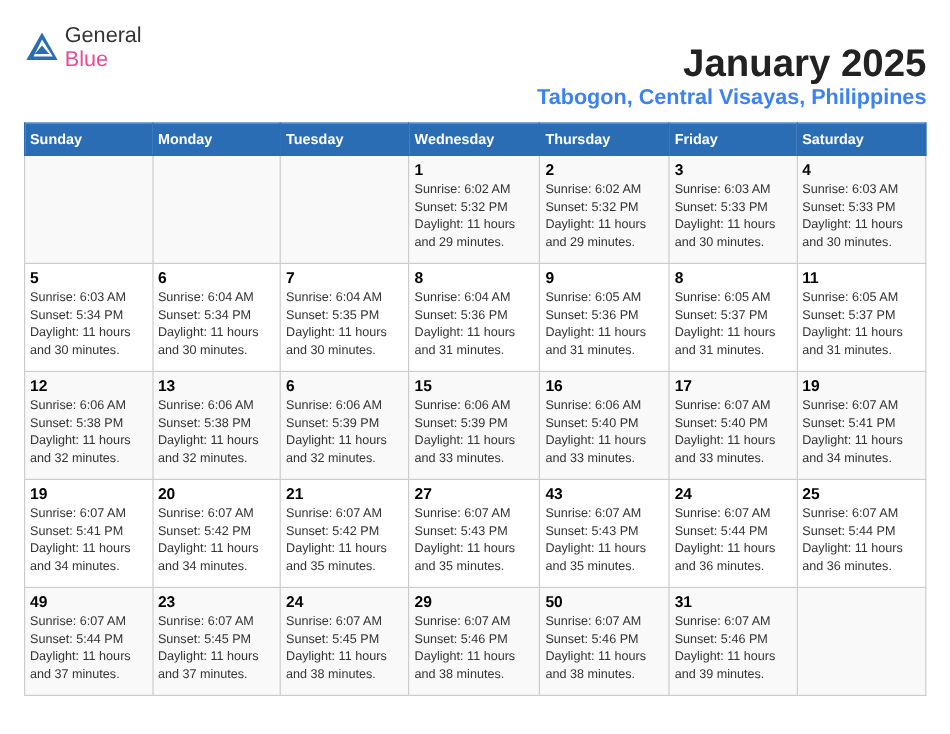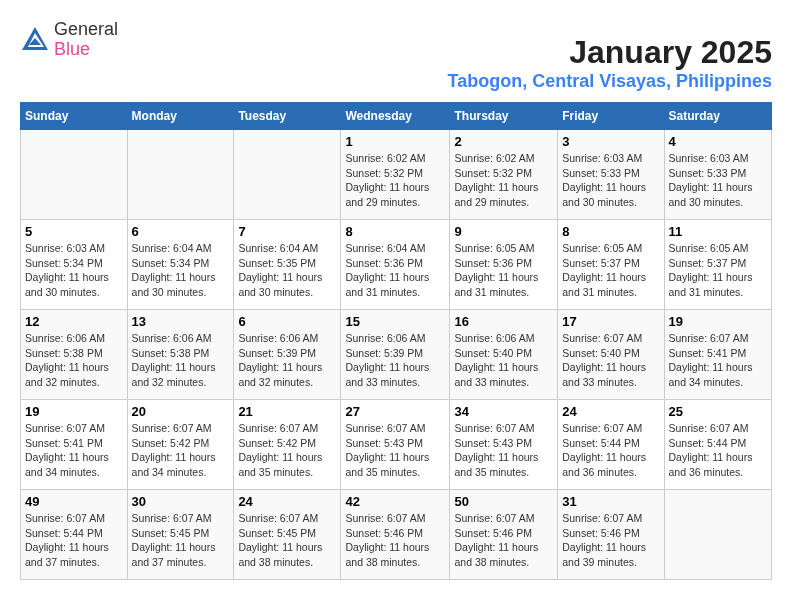--- a/index.html
+++ b/index.html
@@ -256,21 +256,21 @@
 Sunset: 5:42 PM
 Daylight: 11 hours and 35 minutes.</div>
         </td>
         <td>
           <div class="day-number">27</div>
           <div class="day-info" style="white-space: pre-line;">Sunrise: 6:07 AM
 Sunset: 5:43 PM
 Daylight: 11 hours and 35 minutes.</div>
         </td>
         <td>
-          <div class="day-number">34</div>
+          <div class="day-number">43</div>
           <div class="day-info" style="white-space: pre-line;">Sunrise: 6:07 AM
 Sunset: 5:43 PM
 Daylight: 11 hours and 35 minutes.</div>
         </td>
         <td>
           <div class="day-number">24</div>
           <div class="day-info" style="white-space: pre-line;">Sunrise: 6:07 AM
 Sunset: 5:44 PM
 Daylight: 11 hours and 36 minutes.</div>
         </td>
@@ -282,33 +282,33 @@
         </td>
       </tr>
       <tr>
         <td>
           <div class="day-number">49</div>
           <div class="day-info" style="white-space: pre-line;">Sunrise: 6:07 AM
 Sunset: 5:44 PM
 Daylight: 11 hours and 37 minutes.</div>
         </td>
         <td>
-          <div class="day-number">30</div>
+          <div class="day-number">23</div>
           <div class="day-info" style="white-space: pre-line;">Sunrise: 6:07 AM
 Sunset: 5:45 PM
 Daylight: 11 hours and 37 minutes.</div>
         </td>
         <td>
           <div class="day-number">24</div>
           <div class="day-info" style="white-space: pre-line;">Sunrise: 6:07 AM
 Sunset: 5:45 PM
 Daylight: 11 hours and 38 minutes.</div>
         </td>
         <td>
-          <div class="day-number">42</div>
+          <div class="day-number">29</div>
           <div class="day-info" style="white-space: pre-line;">Sunrise: 6:07 AM
 Sunset: 5:46 PM
 Daylight: 11 hours and 38 minutes.</div>
         </td>
         <td>
           <div class="day-number">50</div>
           <div class="day-info" style="white-space: pre-line;">Sunrise: 6:07 AM
 Sunset: 5:46 PM
 Daylight: 11 hours and 38 minutes.</div>
         </td>

